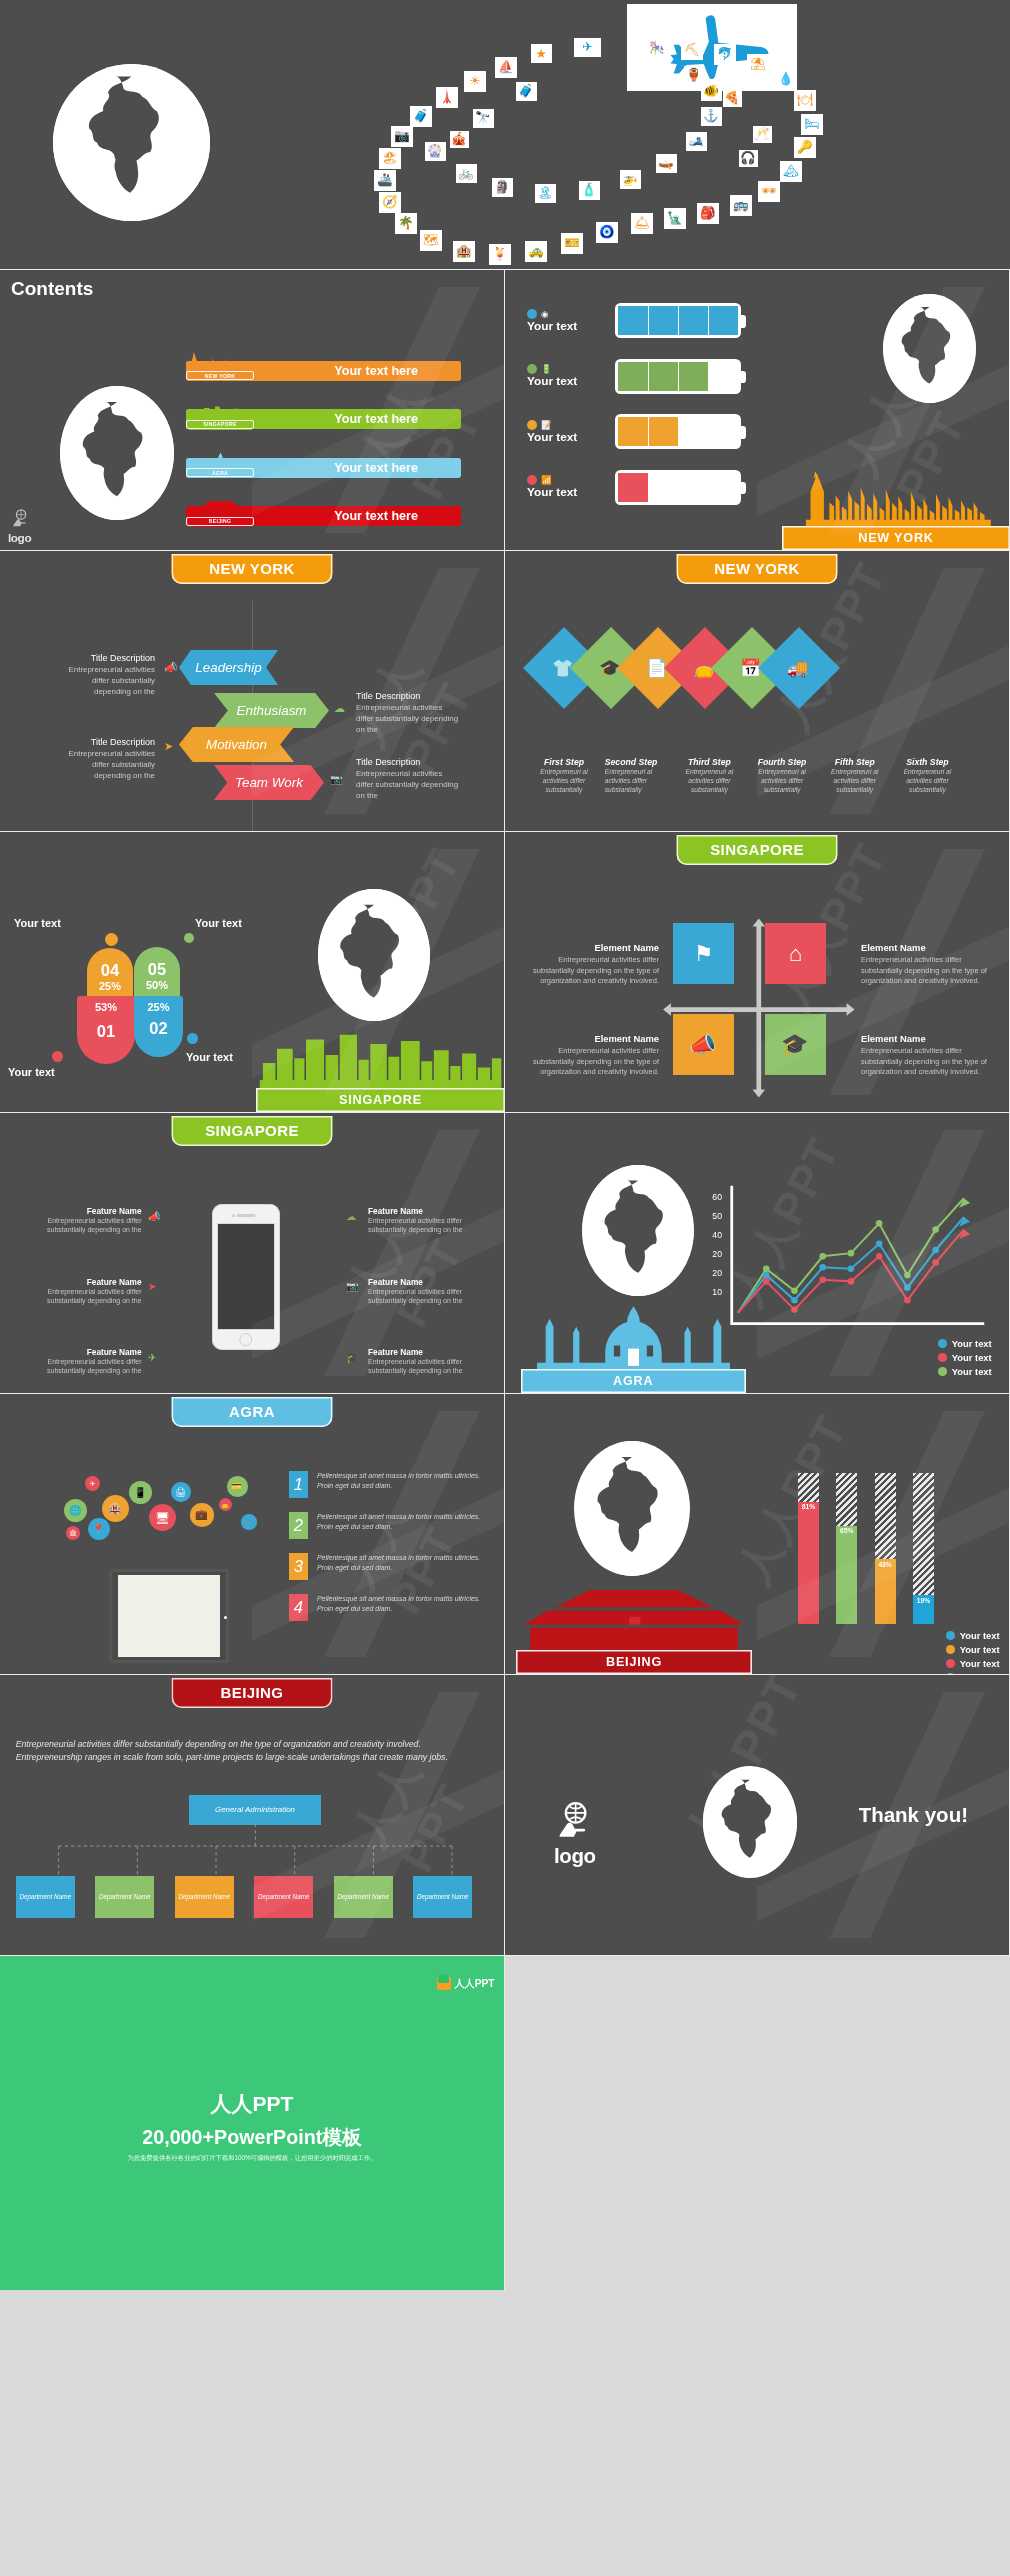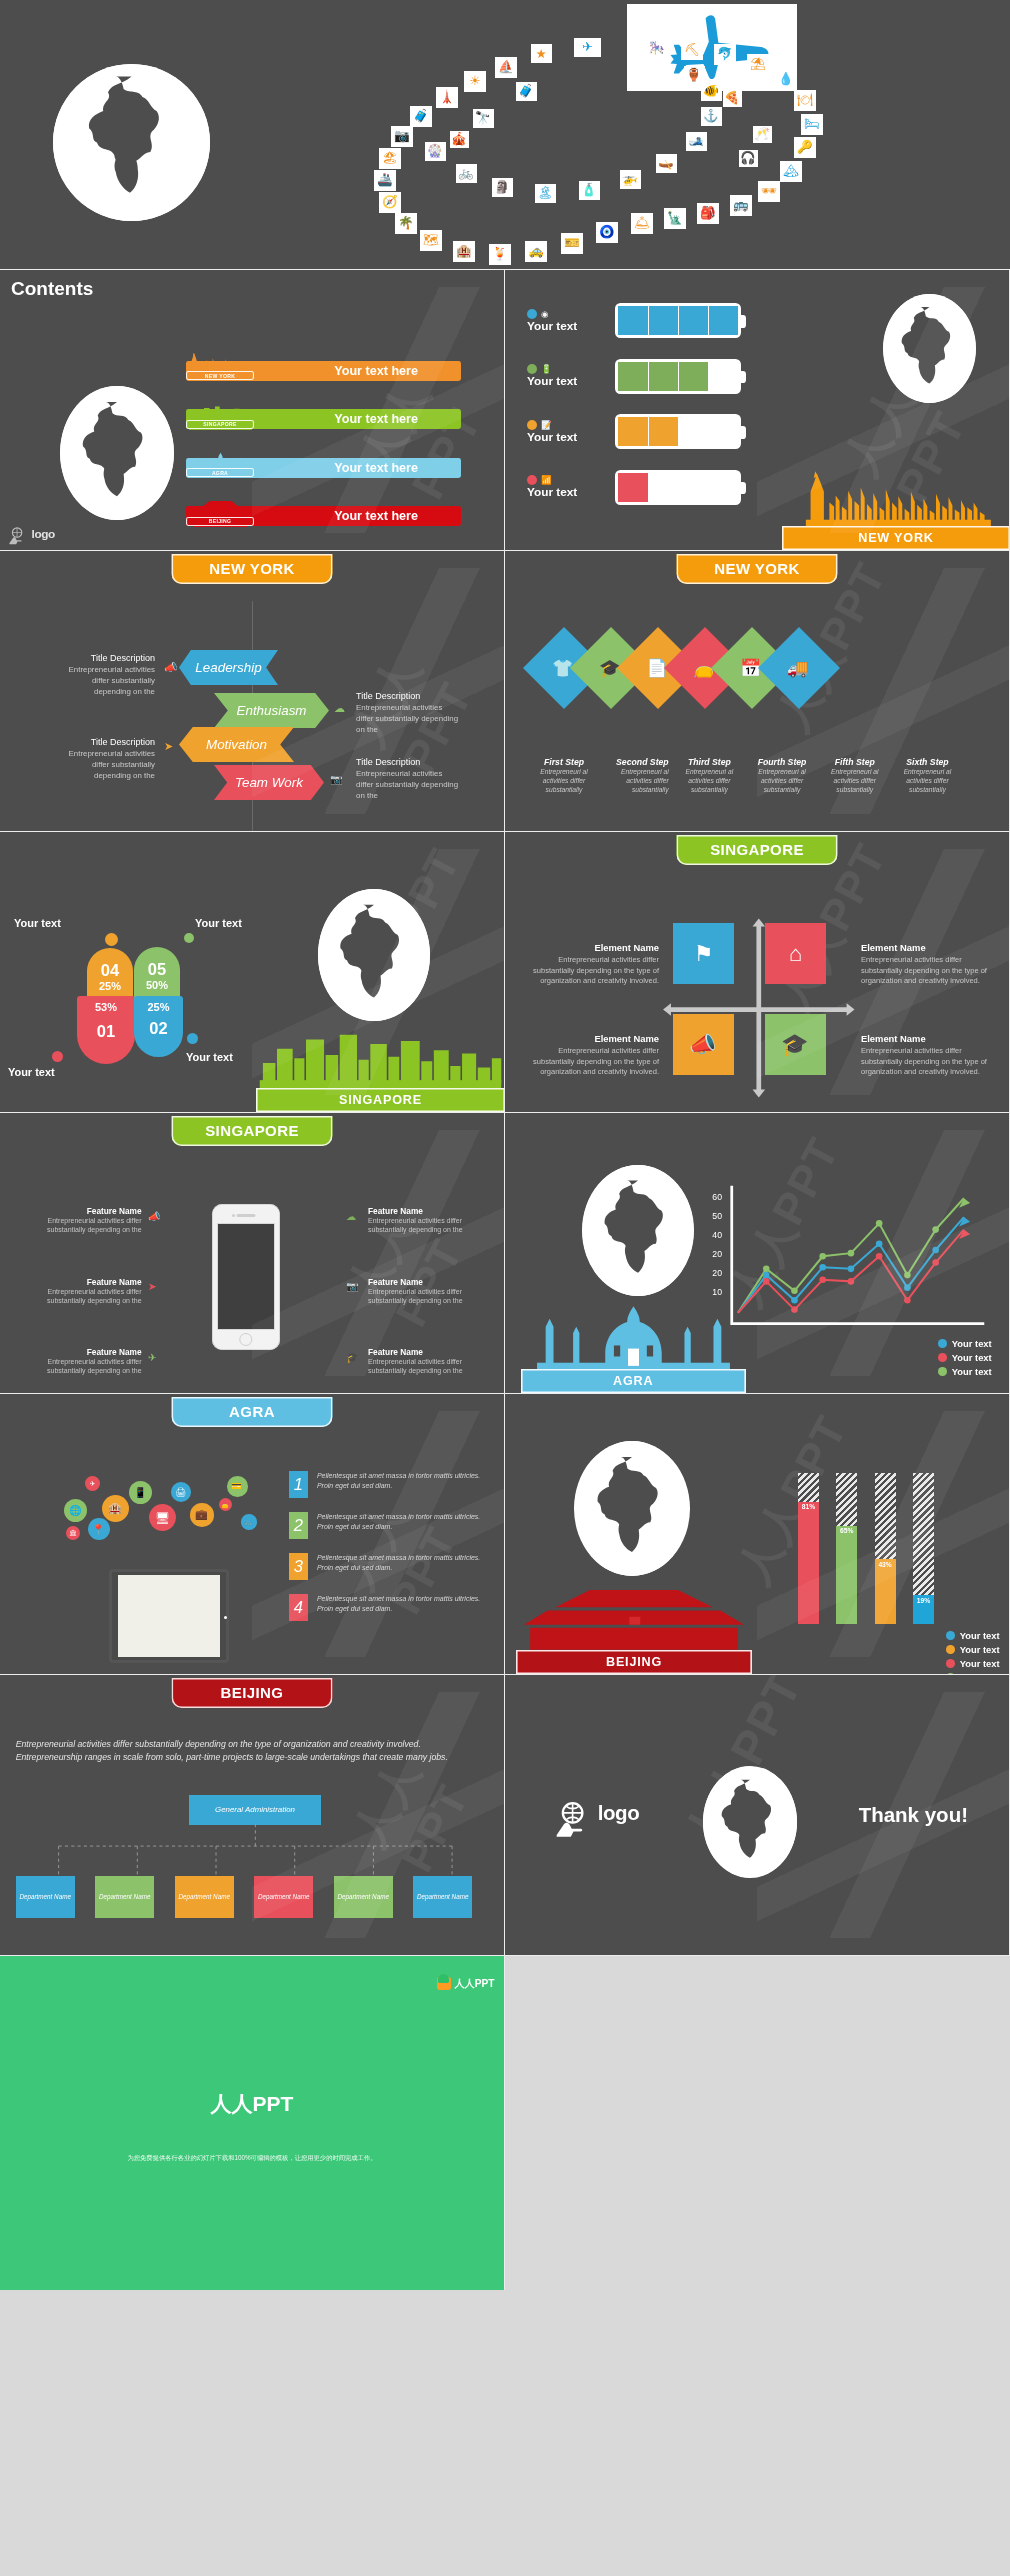--- a/index.html
+++ b/index.html
@@ -18,21 +18,21 @@
     pointer-events:none;
   }
   .wmtext{ position:absolute; font-weight:bold; color:rgba(255,255,255,.07);
            transform:rotate(-62deg); letter-spacing:1.6px; pointer-events:none; user-select:none;}
 
   
   .globe{ position:relative; border-radius:50%; background:#fff; }
   .globe svg{ position:absolute; left:0; top:0; width:100%; height:100%; }
 
   
-  .handlogo{ display:flex; align-items:flex-start; gap:4.7px; }
+  .handlogo{ display:flex; align-items:flex-end; gap:4.7px;flex-direction:column; }
   .handlogo .txt{ color:#fff; font-size:20.5px; font-weight:bold; letter-spacing:-0.4px;}
 
   
   #cover{ height:270px; background:#4d4d4d; position:relative; overflow:hidden; width:1011px;
           border-bottom:1.6px solid #ececec;}
   #cover .bigglobe{ position:absolute; left:53px; top:64px; width:157px; height:157px;}
   #cover .title{ position:absolute; left:476px; top:164px; color:#fff; font-size:35px; font-weight:bold;
                  line-height:1.16; letter-spacing:-0.4px; text-align:center; width:236px;}
   #cover .planebox{ position:absolute; left:627px; top:3.9px; width:170px; height:87px; background:#fff;
                     display:flex; align-items:center; justify-content:center;}
@@ -451,21 +451,21 @@
       <div class="dia" style="background:#3aa8d4">
           <span>🚚</span>
         </div>
     </div>
 
     <div style="position:absolute;left:27px;top:206px;display:flex;gap:8.7px">
       <div style="width:64px;text-align:center">
         <div style="color:#fff;font-weight:bold;font-size:8.7px;font-style:italic">First Step</div>
         <div style="color:#c9c9c9;font-size:6.7px;font-style:italic;line-height:1.35">Entrepreneuri al activities differ substantially</div>
       </div>
-      <div style="width:64px;text-align:right">
+      <div style="width:64px;text-align:left">
         <div style="color:#fff;font-weight:bold;font-size:8.7px;font-style:italic">Second Step</div>
         <div style="color:#c9c9c9;font-size:6.7px;font-style:italic;line-height:1.35">Entrepreneuri al activities differ substantially</div>
       </div>
       <div style="width:64px;text-align:center">
         <div style="color:#fff;font-weight:bold;font-size:8.7px;font-style:italic">Third Step</div>
         <div style="color:#c9c9c9;font-size:6.7px;font-style:italic;line-height:1.35">Entrepreneuri al activities differ substantially</div>
       </div>
       <div style="width:64px;text-align:center">
         <div style="color:#fff;font-weight:bold;font-size:8.7px;font-style:italic">Fourth Step</div>
         <div style="color:#c9c9c9;font-size:6.7px;font-style:italic;line-height:1.35">Entrepreneuri al activities differ substantially</div>
@@ -865,17 +865,18 @@
 
 </div>
 
 <div id="footer">
   <div class="green">
     <div class="fbrand">
       <span class="bmark"></span>
       <span class="bt">人人PPT</span>
     </div>
     <div class="f1">人人PPT</div>
+    <div class="f2">20,000+PowerPoint模板</div>
     <div class="f3">为您免费提供各行各业的幻灯片下载和100%可编辑的模板，让您用更少的时间完成工作。</div>
   </div>
   <div class="grey"></div>
 </div>
 
 
 </body></html>

